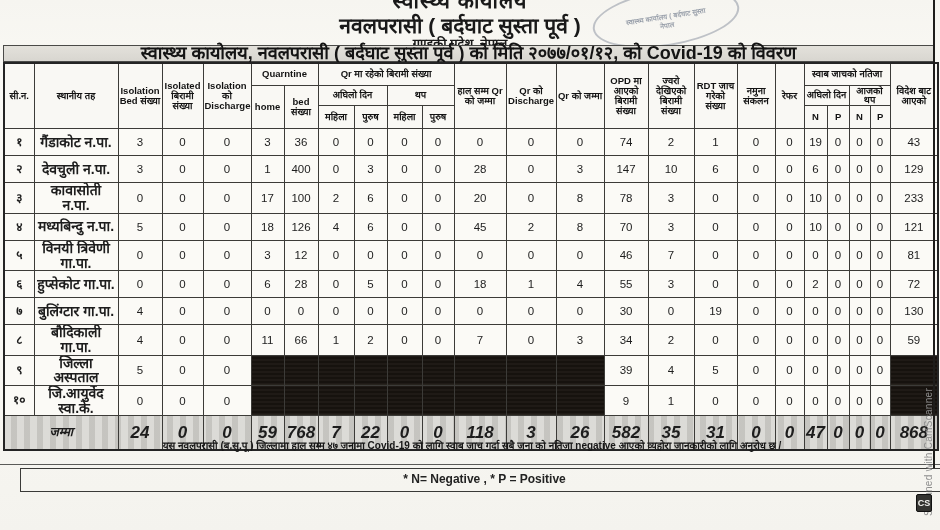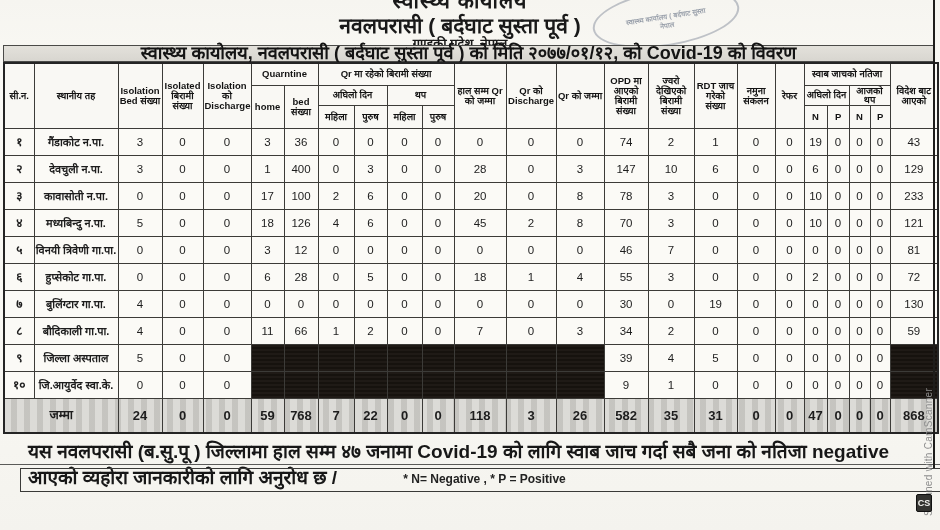--- a/index.html
+++ b/index.html
@@ -43,37 +43,38 @@
   #report-table th, #report-table td {
     border:1px solid #3c3b38; overflow:hidden;
     text-align:center; vertical-align:middle;
     padding:0 1px; line-height:1.05;
   }
   #report-table th { font-size:9.5px; font-weight:bold; background:#f9f8f4; color:#131313; }
   thead tr.h-a { height:22px; } thead tr.h-b { height:20px; } thead tr.h-c { height:23px; }
   tbody tr.data-row { height:27px; background:#fbfaf6; }
   tbody td { font-size:11.5px; color:#1d1d1d; }
   td.sn-cell { font-size:12px; font-weight:bold; }
-  td.name-cell { text-align:left; font-weight:bold; font-size:11px; padding-left:3px; }
+  td.name-cell { text-align:left; font-weight:bold; font-size:14px; padding-left:3px; }
   td.redacted {
     background:#16120e;
     background-image:repeating-linear-gradient(180deg, rgba(190,180,160,0.10) 0 1px, rgba(0,0,0,0) 1px 4px);
     border-color:#16120e;
   }
   tr.total-row { height:34px;
     background:#d0cfca;
     background-image:repeating-linear-gradient(90deg, rgba(255,255,255,0.25) 0 7px, rgba(0,0,0,0.05) 7px 13px);
-  }
-  tr.total-row td { font-weight:bold; font-size:13px; border-top:2px solid #242424; }
+    font-style:italic;
+  }
+  tr.total-row td { font-weight:bold; font-size:17px; border-top:2px solid #242424; }
   tr.total-row td.num { text-align:right; padding-right:3px; }
   tr.total-row td.total-label { text-align:center; font-size:12.5px; }
   
   #footer-note {
     position:absolute; left:28px; top:438px; width:888px;
-    font-size:19px; font-weight:bold; color:#171717;
+    font-size:10px; font-weight:bold; color:#171717;text-align:center;
   }
   #rule-above-legend { position:absolute; left:0; top:464px; width:940px; height:1px; background:#5a5a58; }
   #legend-box {
     position:absolute; left:4px; top:468px; width:929px; height:24px;
     border:1.5px solid #3a3a38;
     font-size:12px; font-weight:bold; text-align:center; line-height:21px; color:#222;margin-left:16px;
   }
   
   #page-edge-line { position:absolute; left:933px; top:0; width:2px; height:468px; background:#1e1d1b; }
   #wm-text {

